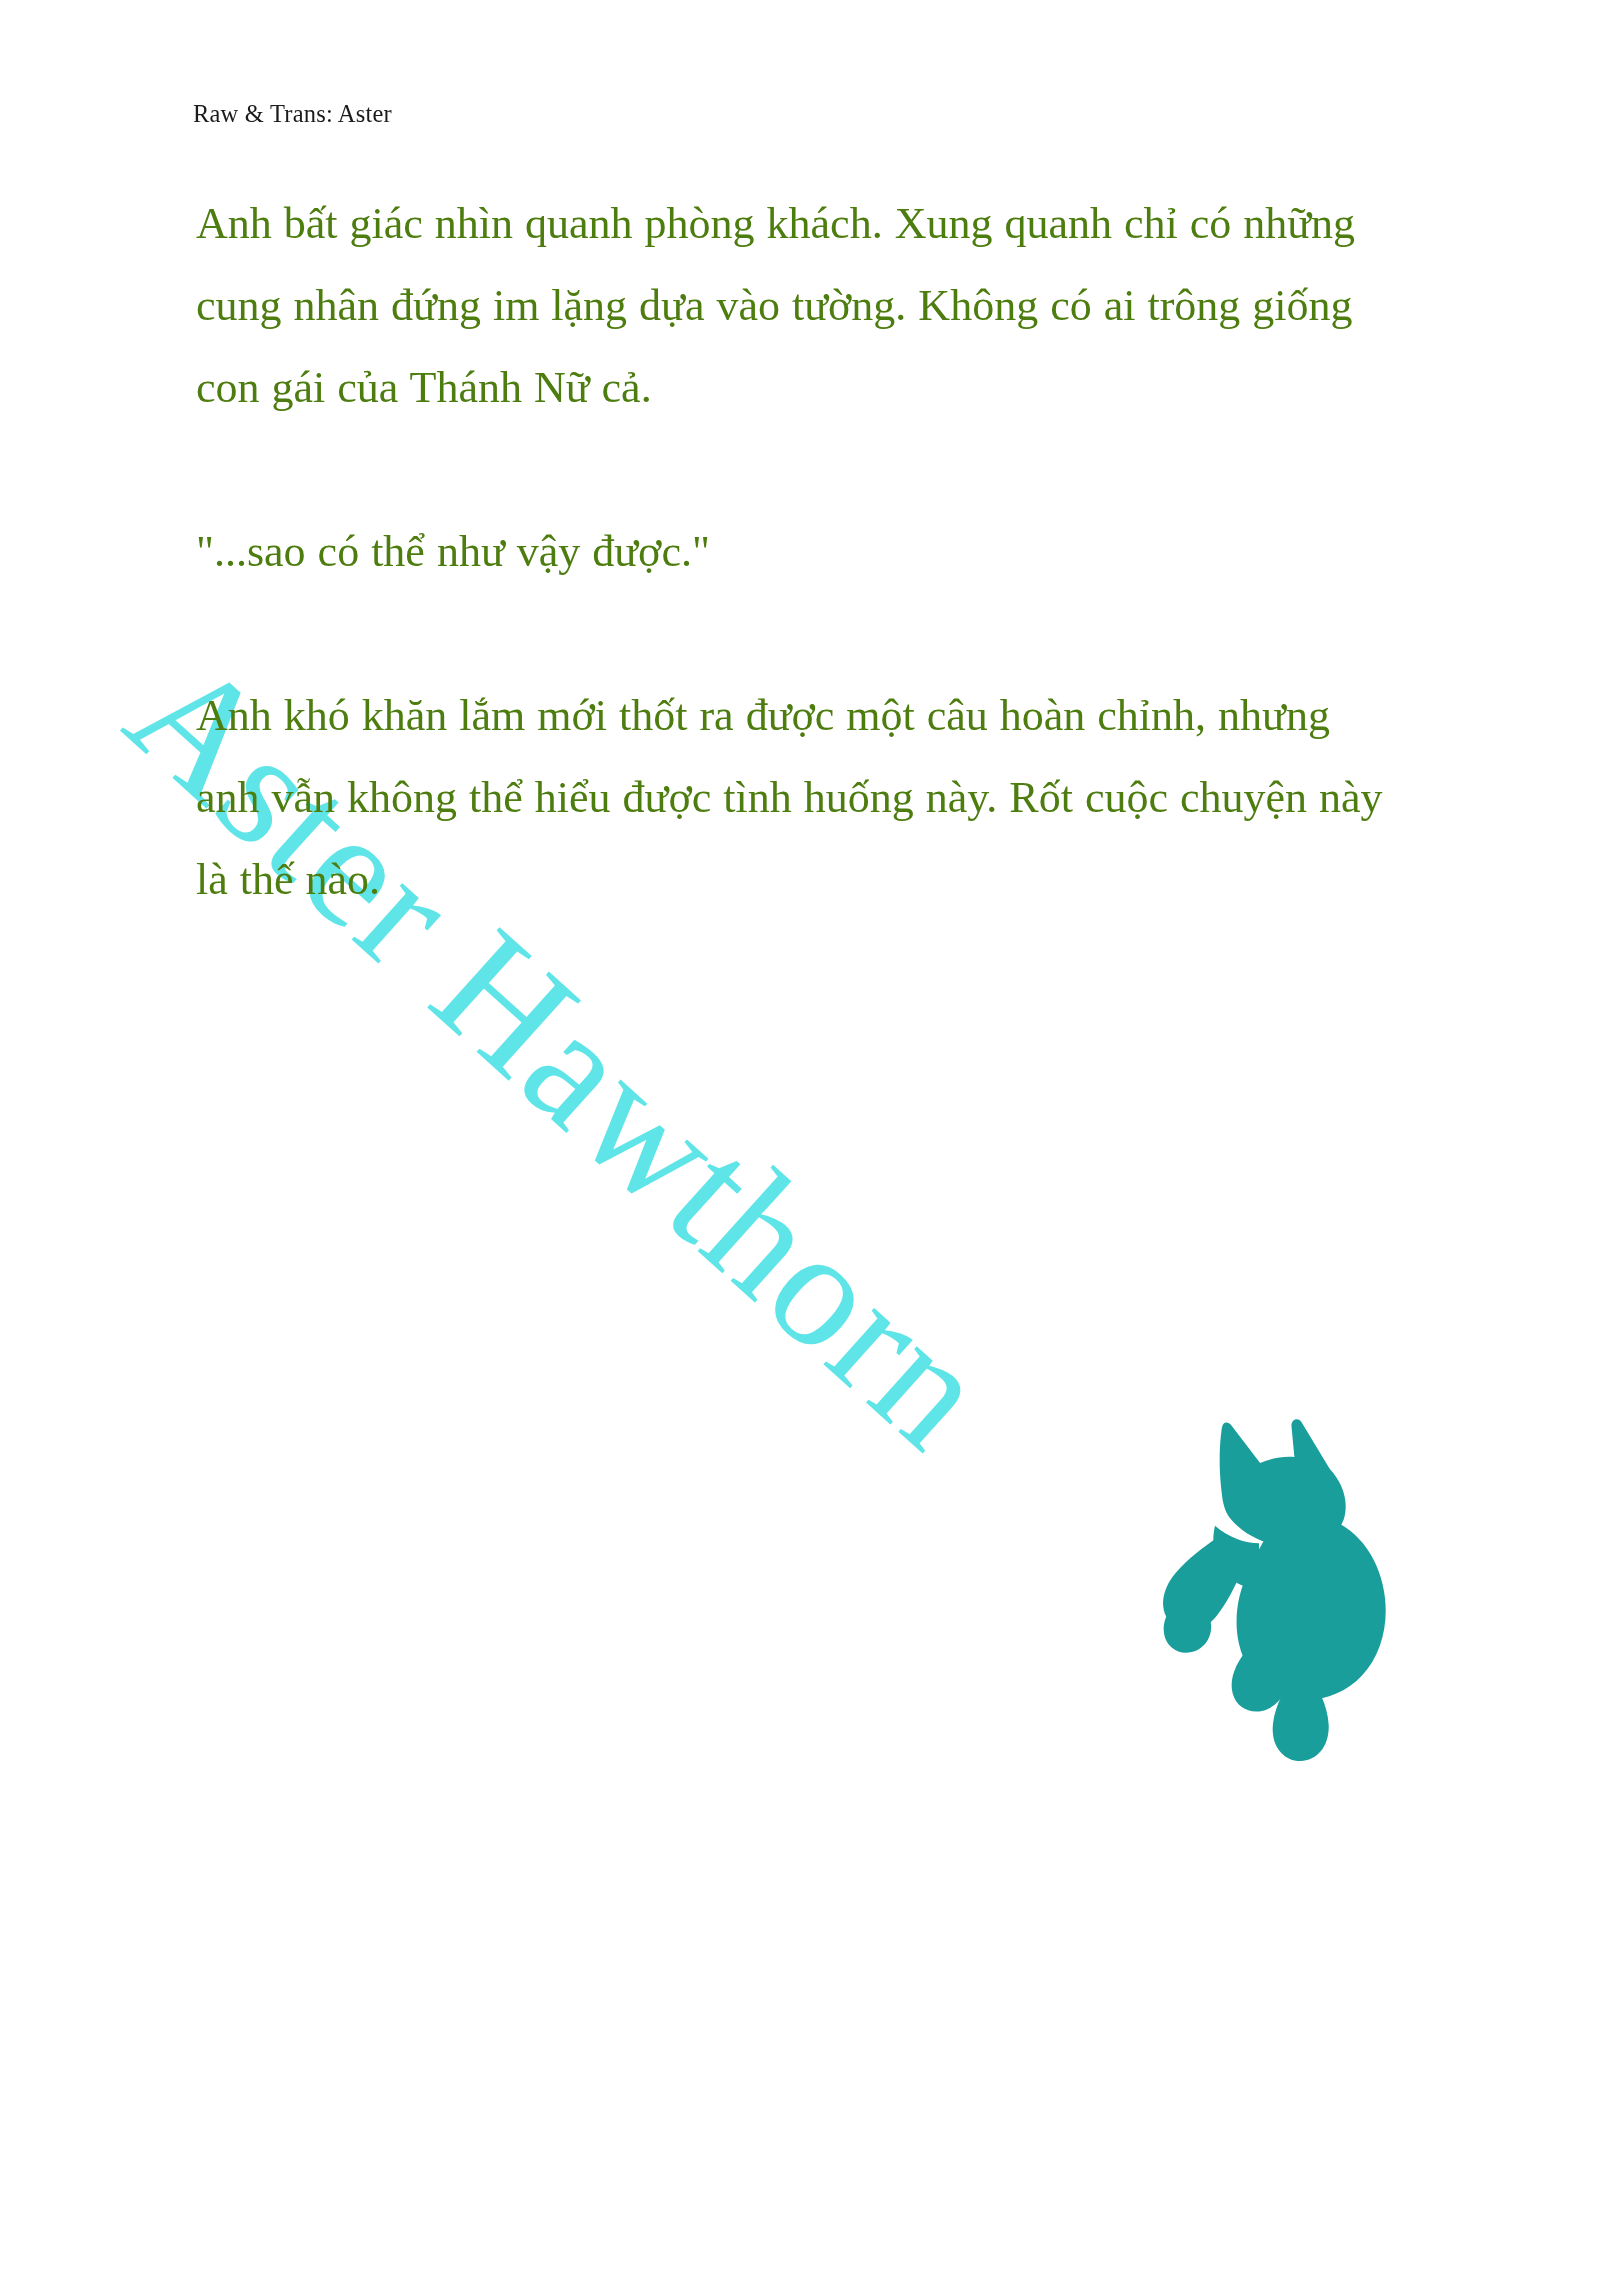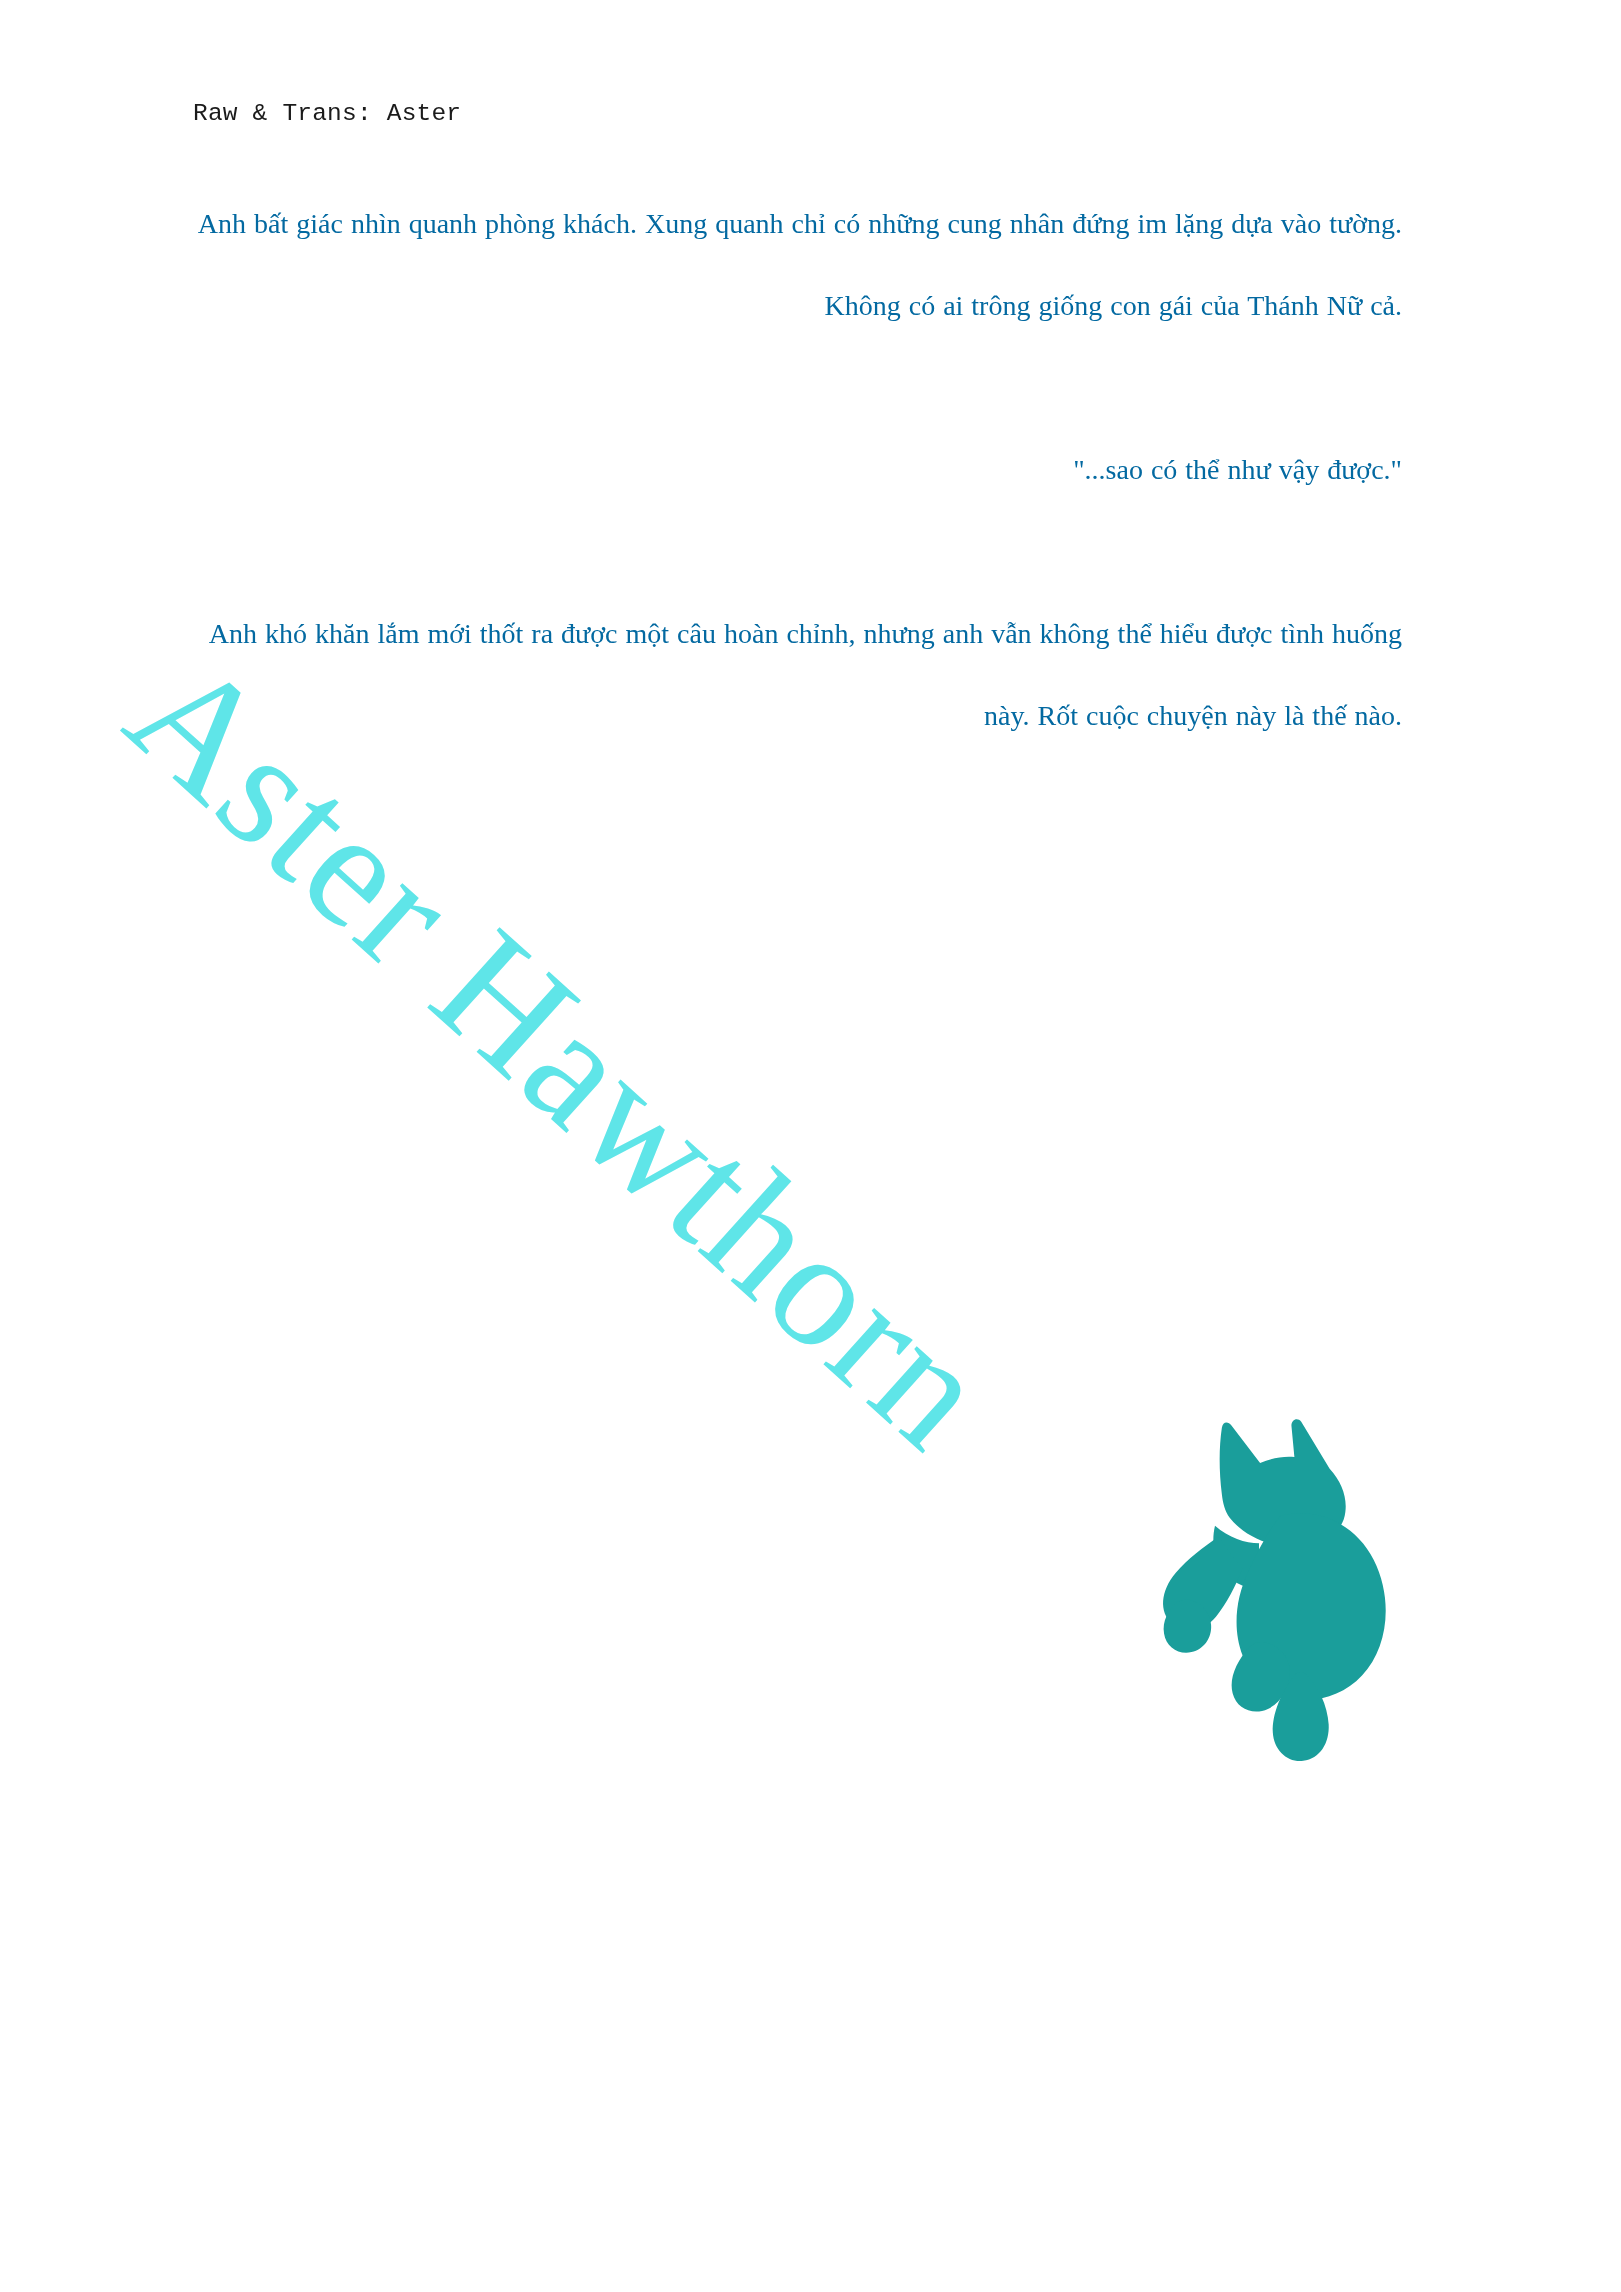--- a/index.html
+++ b/index.html
@@ -15,21 +15,21 @@
     background: #ffffff;
     overflow: hidden;
     font-family: "Liberation Serif", "DejaVu Serif", serif;
   }
 
   
   #header {
     position: absolute;
     left: 193px;
     top: 102px;
-    font-family: Liberation Mono, monospace;
+    font-family: Liberation Serif, serif;
     font-size: 24.5px;
     line-height: 1;
     color: #1b1b1b;
     letter-spacing: 0.2px;
     white-space: nowrap;
   }
 
   
   #watermark {
     position: absolute;
@@ -61,25 +61,25 @@
 
   
   #body-text {
     position: absolute;
     left: 196px;
     top: 183px;
     width: 1206px;
   }
 
   .para {
-    font-size: 28px;
+    font-size: 44px;
     line-height: 82px;
-    color: #0369a1;
+    color: #4d7c0f;
     margin: 0 0 82px 0;
-    text-align: right;
+    text-align: left;
     word-spacing: 1px;
   }
   .para:last-child { margin-bottom: 0; }
 </style>
 </head>
 <body>
 
 <div id="page">
 
   <div id="header">Raw &amp; Trans: Aster</div>

